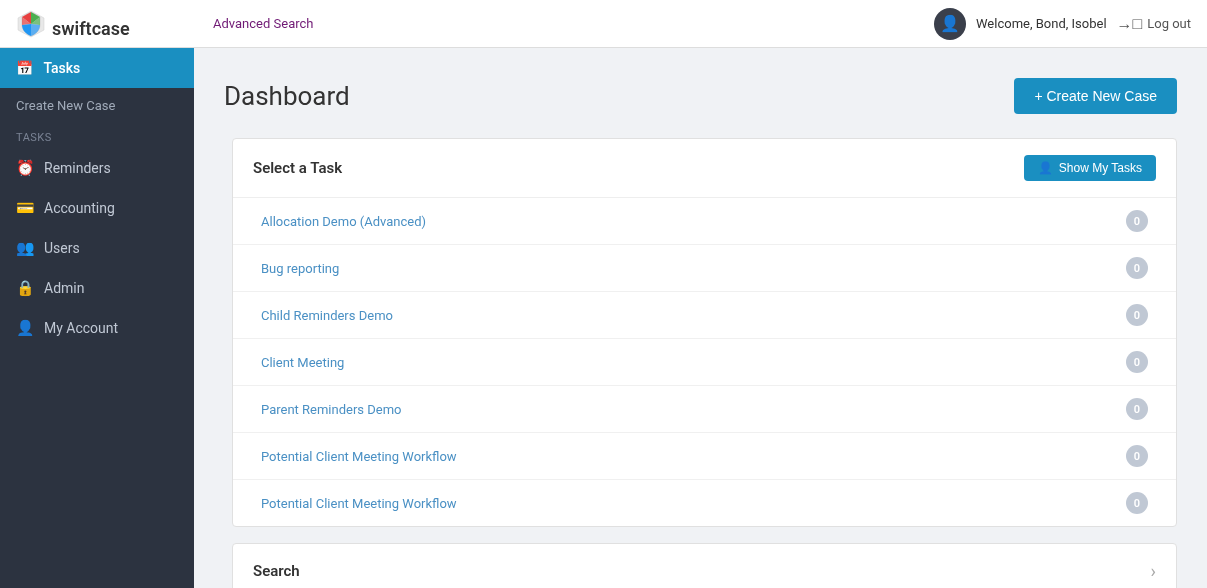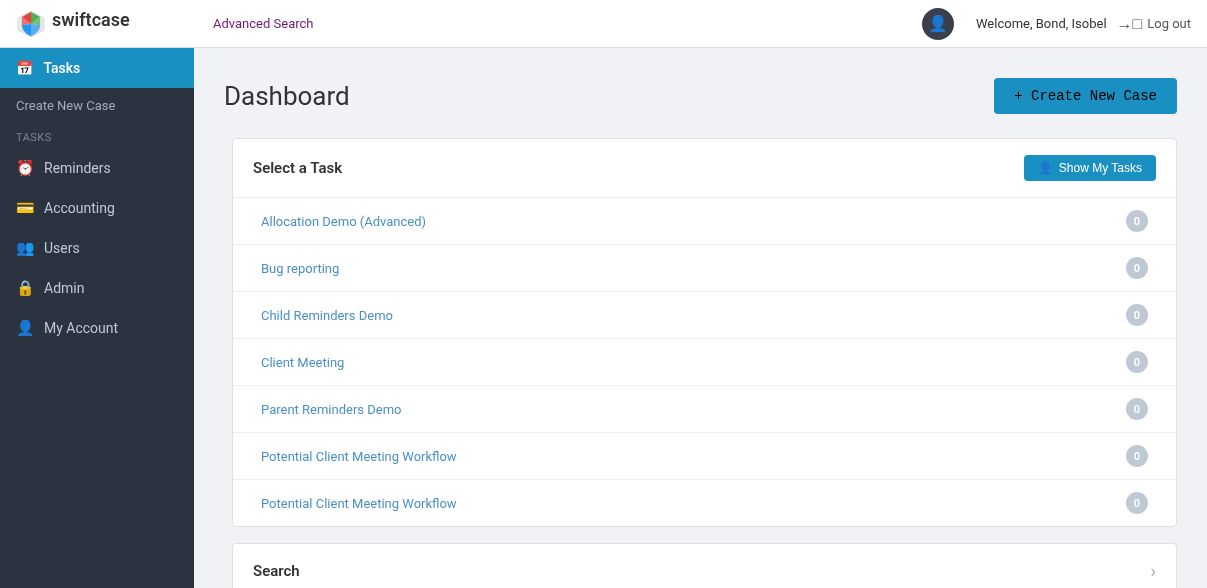--- a/index.html
+++ b/index.html
@@ -12,21 +12,21 @@
       height: 48px;
       display: flex;
       align-items: center;
       padding: 0 16px;
       gap: 12px;
       flex-shrink: 0;
       z-index: 10;
     }
     .logo-area {
       display: flex;
-      align-items: flex-start;
+      align-items: flex-end;
       gap: 6px;
       width: 185px;
       flex-shrink: 0;
     }
     .logo-icon {
       width: 30px;
       height: 30px;
     }
     .logo-text {
       font-size: 18px;
@@ -85,21 +85,20 @@
       border-radius: 50%;
       display: flex;
       align-items: center;
       justify-content: center;
       color: #fff;
       font-size: 16px;
     }
     .welcome-text {
       font-size: 13px;
       color: #333;
-      margin-left: 12px;
     }
     .logout-area {
       display: flex;
       align-items: center;
       gap: 5px;
       font-size: 13px;
       color: #555;
       cursor: pointer;
     }
     .logout-icon {
@@ -178,31 +177,30 @@
       justify-content: space-between;
       margin-bottom: 24px;
     }
     .page-title {
       font-size: 26px;
       font-weight: 400;
       color: #333;
     }
     .create-btn {
       background: #1a8fc1;
-      color: #000000;
+      color: #ffffff;
       border: none;
       border-radius: 4px;
       padding: 10px 20px;
       font-size: 14px;
       font-weight: 500;
       cursor: pointer;
       display: flex;
       align-items: center;
       gap: 6px;
-      font-family: Liberation Mono, monospace;
     }
 
     
     .card {
       background: #fff;
       border-radius: 4px;
       border: 1px solid #e0e0e0;
       margin-bottom: 16px;
       overflow: hidden;
       margin-left: 8px;

